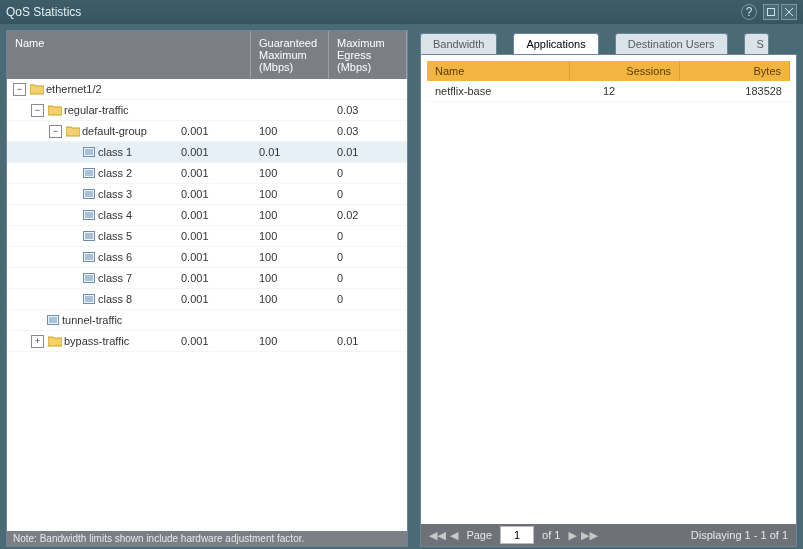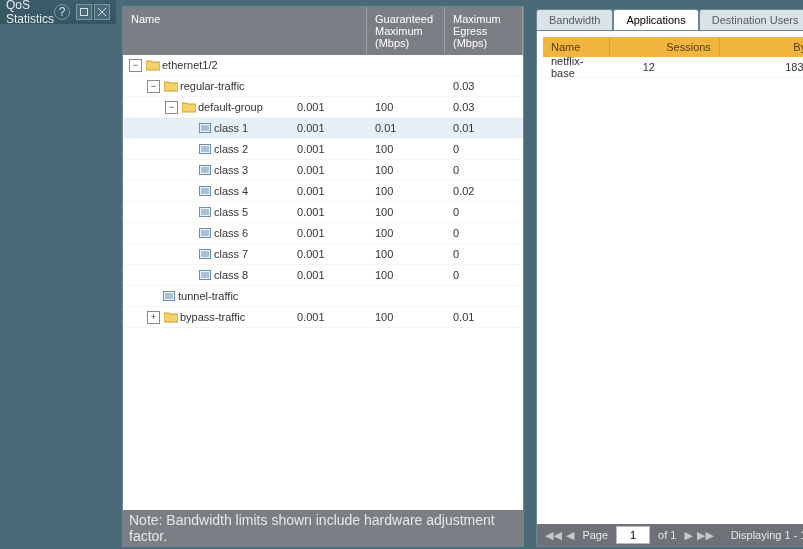--- a/index.html
+++ b/index.html
@@ -1,16 +1,16 @@
 <!DOCTYPE html>
 <html><head>
 <meta charset="utf-8">
 <style>
   html,body{margin:0;padding:0;font-family:Tahoma,Arial,sans-serif;font-size:11px;color:#333;background:#fff}
-  .window{width:803px;height:549px;background:#4a6a78;display:flex;flex-direction:row;box-sizing:border-box}
+  .window{width:803px;height:549px;background:#4a6a78;display:flex;flex-direction:column;box-sizing:border-box}
   .titlebar{height:24px;background:linear-gradient(#3d5d6b,#355562);display:flex;align-items:center;justify-content:space-between;color:#e8eff3;padding:0 6px;font-size:12px}
   .titlebar .controls{display:flex;gap:2px;align-items:center}
   .titlebar .ctrl{width:14px;height:14px;border:1px solid #7a96a2;background:#4a6a78;display:flex;align-items:center;justify-content:center;cursor:pointer;color:#cfe0e8}
   .titlebar .help{width:14px;height:14px;border-radius:50%;border:1px solid #7a96a2;display:flex;align-items:center;justify-content:center;cursor:pointer;color:#cfe0e8;margin-right:4px}
   .body{flex:1;display:flex;gap:12px;padding:6px 6px 2px 6px;min-height:0}
   .left-panel{flex:0 0 400px;display:flex;flex-direction:column;border:1px solid #6b8591;background:#fff;min-height:0}
   .right-panel{flex:1;display:flex;flex-direction:column;min-height:0}
   
   .l-header{display:flex;background:#7b7e84;color:#fff;font-size:11px}
   .l-header .hc{border-right:1px solid #9ca0a6;padding:6px 8px;box-sizing:border-box}
@@ -20,24 +20,24 @@
   .row{display:flex;align-items:center;height:20px;border-bottom:1px solid #f5f5f5}
   .row.sel{background:#e7f0f6}
   .c-name{flex:1;display:flex;align-items:center;gap:2px;padding-left:4px;white-space:nowrap}
   .c-g,.c-m,.c-r{width:78px;padding-left:8px;box-sizing:border-box;color:#333}
   .indent{display:inline-block}
   .toggle{width:11px;height:11px;border:1px solid #8a8a8a;display:inline-flex;align-items:center;justify-content:center;font-size:9px;line-height:1;color:#333;background:#fff;cursor:pointer;margin-right:2px}
   .toggle.blank{border:none;background:transparent;cursor:default}
   .icon{width:14px;height:12px;display:inline-flex;align-items:center;justify-content:center}
   .icon.folder svg{width:14px;height:12px}
   .icon.node svg{width:12px;height:10px}
-  .l-note{background:#7b7e84;color:#e8e8e8;font-size:14px;padding:2px 6px}
+  .l-note{background:#7b7e84;color:#e8e8e8;font-size:10px;padding:2px 6px}
   
   .tabstrip{height:24px;display:flex;align-items:flex-end;background:#4a6a78;overflow:hidden}
-  .tab{padding:4px 12px;border:1px solid #6b8591;border-bottom:none;margin-right:0;background:#d9e3e8;color:#5a5a5a;cursor:pointer;border-top-left-radius:3px;border-top-right-radius:3px;white-space:nowrap}
+  .tab{padding:4px 12px;border:1px solid #6b8591;border-bottom:none;margin-right:16px;background:#d9e3e8;color:#5a5a5a;cursor:pointer;border-top-left-radius:3px;border-top-right-radius:3px;white-space:nowrap}
   .tab.active{background:#fff;color:#000}
   .tab.cut{padding-right:4px}
   .r-content{flex:1;border:1px solid #6b8591;background:#fff;display:flex;flex-direction:column;min-height:0}
   .r-head{display:flex;background:#f2b640;color:#5a3b00;height:20px;align-items:center;margin:6px 6px 0 6px}
   .r-head .rh{border-right:1px solid #e0a030;padding:0 8px;box-sizing:border-box;height:100%;display:flex;align-items:center}
   .rh-name{flex:1}
   .rh-sessions{width:110px;justify-content:flex-end}
   .rh-bytes{width:110px;justify-content:flex-end;border-right:none}
   .r-rows{flex:1;margin:0 6px;overflow:auto}
   .r-row{display:flex;height:20px;align-items:center;border-bottom:1px solid #f5f5f5}

